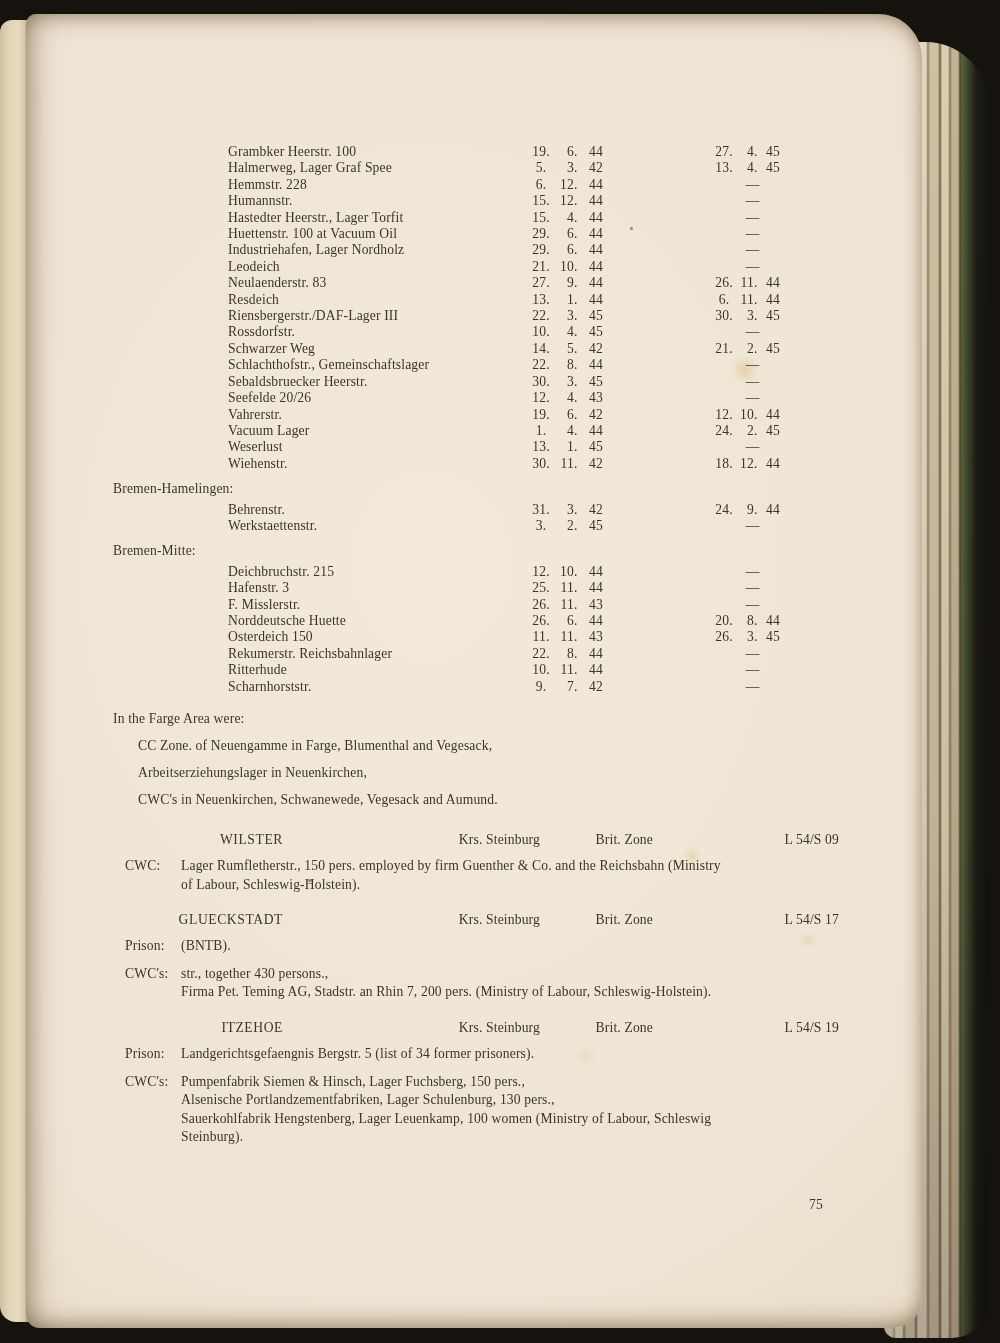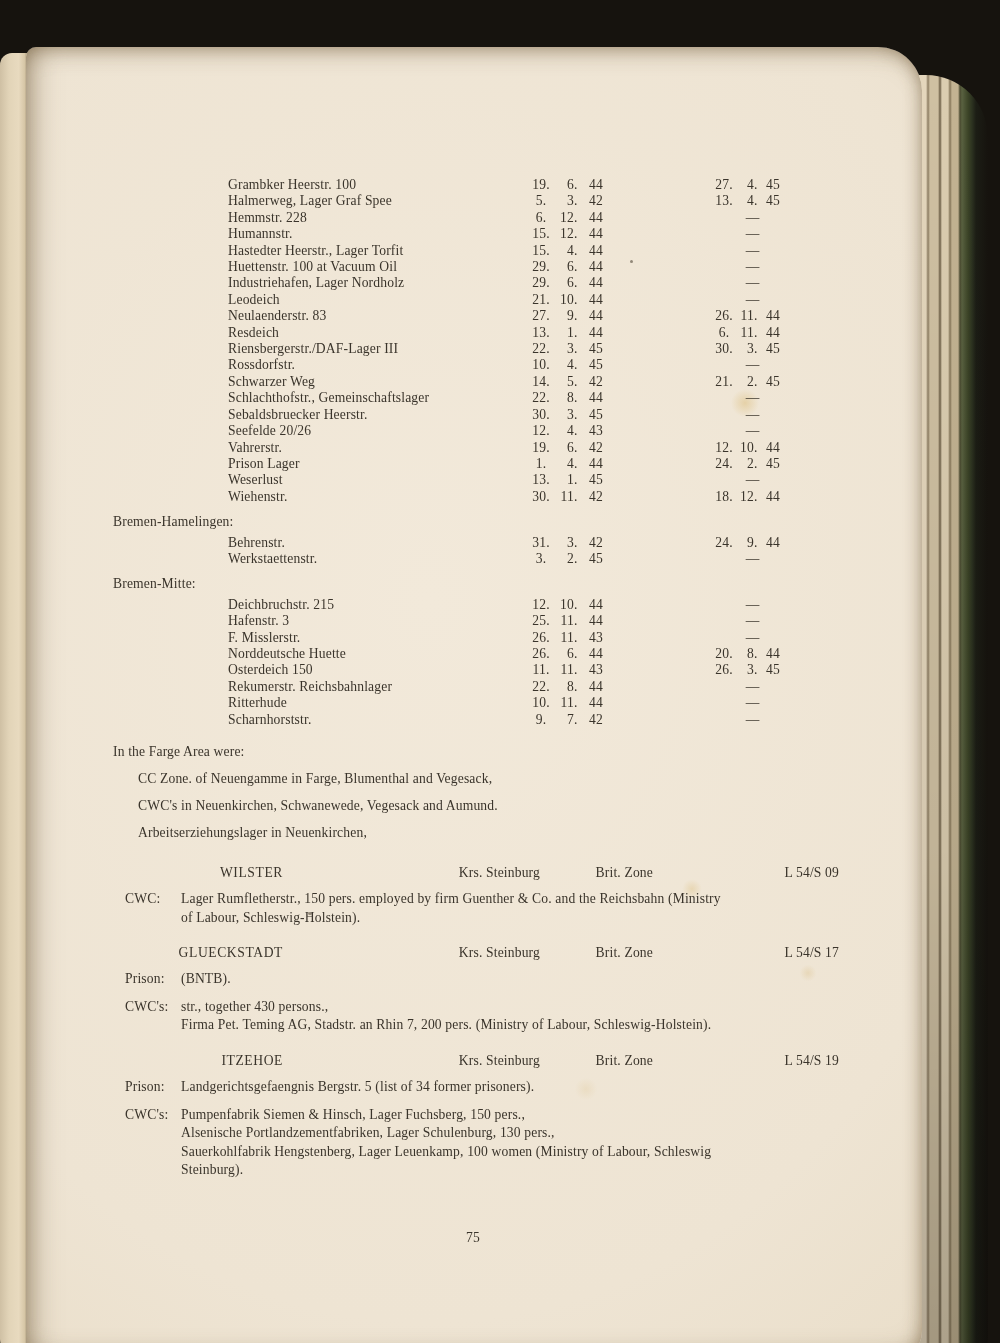--- a/index.html
+++ b/index.html
@@ -3,21 +3,21 @@
 <meta charset="utf-8">
 <style>
   html,body{margin:0;padding:0;}
   body{
     width:1000px;height:1343px;
     background:#16130e;
     overflow:hidden;
     position:relative;
     font-family:"Liberation Serif","DejaVu Serif",serif;
   }
-  .scan{position:absolute;inset:0;margin-top:33px;}
+  .scan{position:absolute;inset:0;}
 
   
   .page-stack{
     position:absolute;left:884px;top:42px;width:104px;height:1296px;
     border-radius:18px 62px 36px 12px;
     background:
       linear-gradient(180deg, rgba(0,0,0,0) 0%, rgba(0,0,0,.07) 60%, rgba(0,0,0,.22) 100%),
       linear-gradient(90deg,
         #e8dcc4 0px,#e8dcc4 8px,#b3a386 10px,#efe3cc 12px,#efe3cc 18px,
         #94846a 20px,#d9caac 22px,#d9caac 30px,#7c6d54 32px,#e4d6bc 34px,
@@ -78,21 +78,21 @@
   
   .town{margin-top:17px;}
   .town.first{margin-top:23px;}
   .town-header{display:grid;grid-template-columns:170px 257px 113px auto;line-height:17px;text-align:right;}
   .town-name{letter-spacing:.6px;}
   .entry{display:flex;margin:9px 0 0 12px;line-height:18.6px;}
   .entry-label{width:56px;flex:none;}
   .entry-body{flex:1;}
   .entry-line{white-space:nowrap;}
 
-  .page-num{margin-top:50px;width:700px;text-align:center;padding-left:10px;line-height:16px;}
+  .page-num{margin-top:50px;width:700px;text-align:right;padding-left:10px;line-height:16px;}
 </style>
 </head>
 <body>
 
 <div class="scan">
   <div class="page-stack"></div>
   <div class="prev-page"></div>
 
   <div class="page">
     <div class="speck s1"></div>
@@ -293,21 +293,21 @@
               <span class="yy">42</span>
             </span>
             <span></span>
             <span class="date-cell c2">
               <span class="dd">12.</span>
               <span class="mm">10.</span>
               <span class="yy">44</span>
             </span>
           </div>
           <div class="camp-row">
-            <span class="camp-name">Prison Lager</span>
+            <span class="camp-name">Vacuum Lager</span>
             <span class="date-cell c1">
               <span class="dd">1.</span>
               <span class="mm">4.</span>
               <span class="yy">44</span>
             </span>
             <span></span>
             <span class="date-cell c2">
               <span class="dd">24.</span>
               <span class="mm">2.</span>
               <span class="yy">45</span>
@@ -450,22 +450,22 @@
             </span>
             <span></span>
             <span class="date-cell c2 dash">—</span>
           </div>
         </div>
 
       <div class="farge">
         <div class="farge-title">In the Farge Area were:</div>
         <div id="farge-items">
             <div class="farge-item">CC Zone. of Neuengamme in Farge, Blumenthal and Vegesack,</div>
+            <div class="farge-item">Arbeitserziehungslager in Neuenkirchen,</div>
             <div class="farge-item">CWC's in Neuenkirchen, Schwanewede, Vegesack and Aumund.</div>
-            <div class="farge-item">Arbeitserziehungslager in Neuenkirchen,</div>
           </div>
       </div>
 
       <div id="towns">
           <div class="town first">
             <div class="town-header">
               <span class="town-name">WILSTER</span>
               <span class="town-district">Krs. Steinburg</span>
               <span class="town-zone">Brit. Zone</span>
               <span class="town-ref">L 54/S 09</span>

